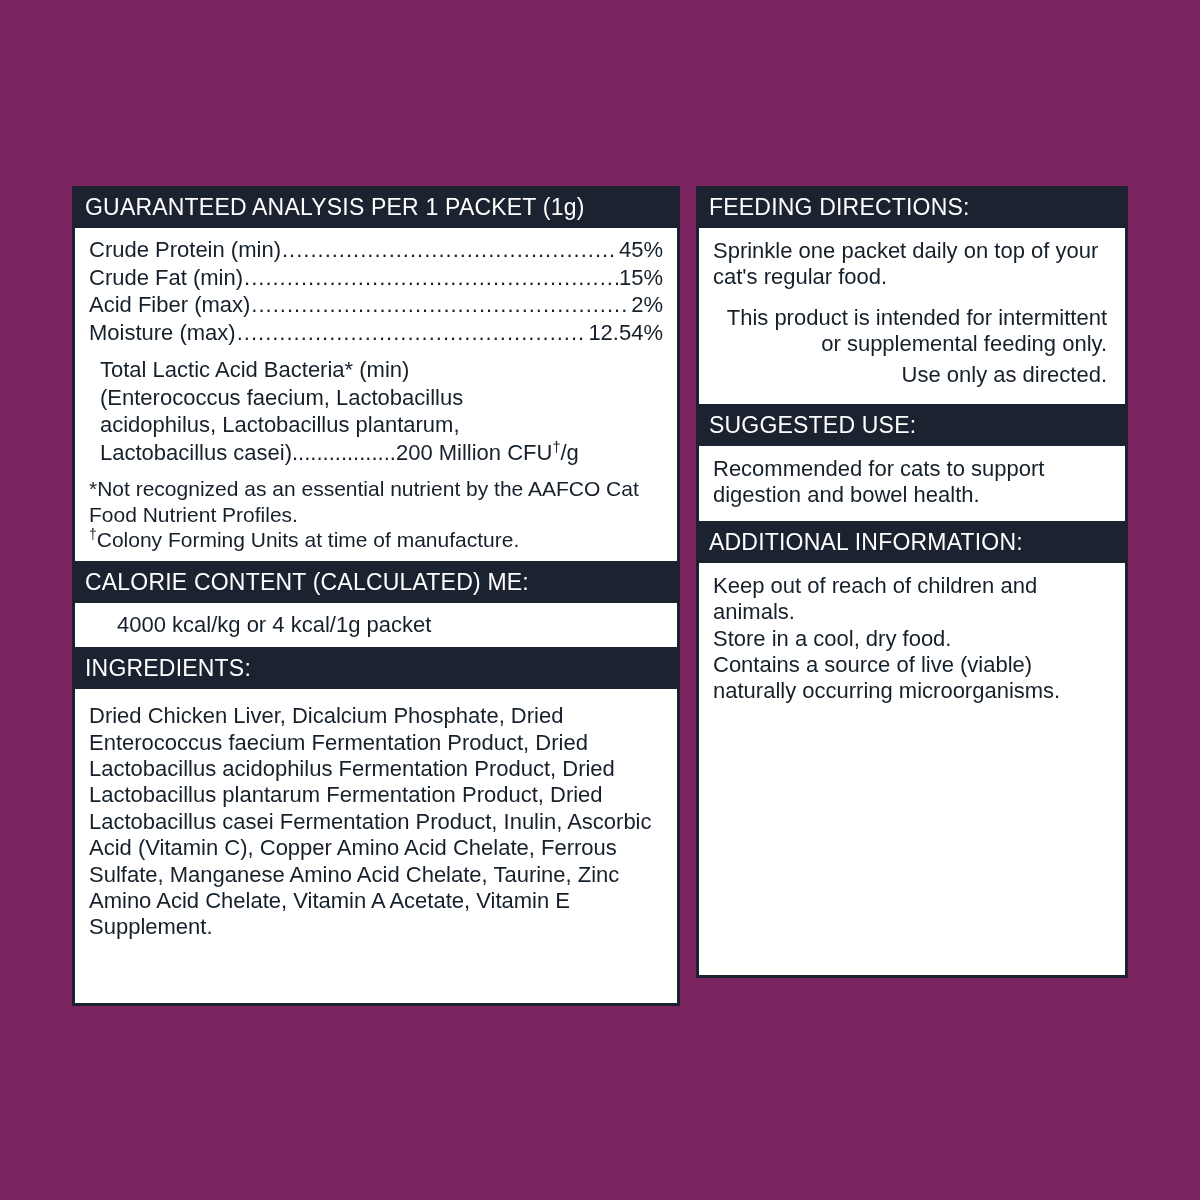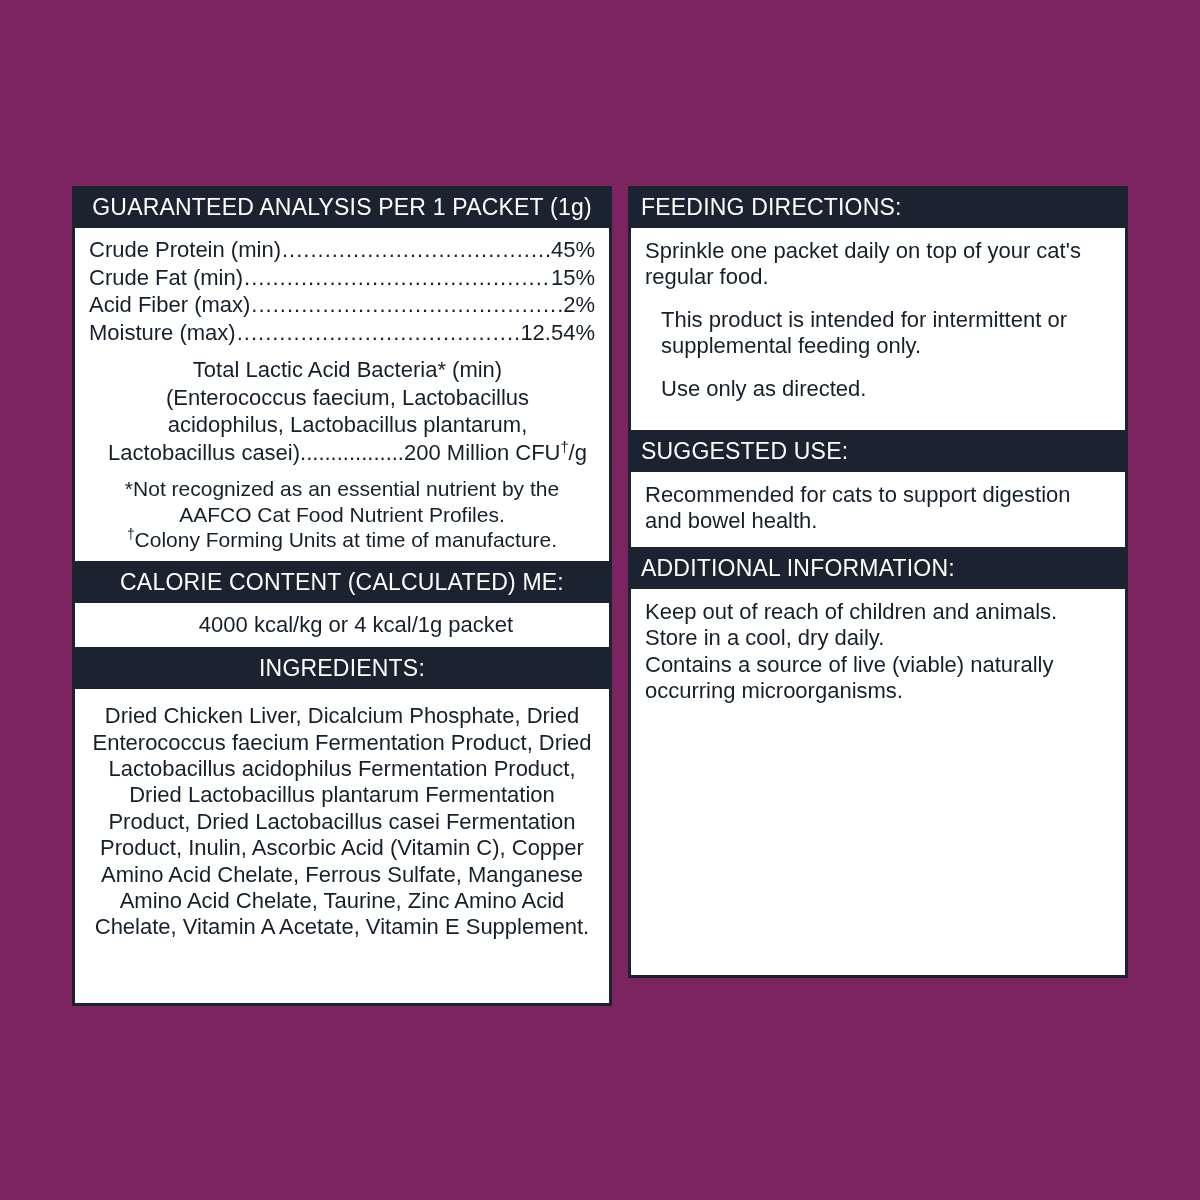--- a/index.html
+++ b/index.html
@@ -21,23 +21,22 @@
     height: 820px;
     display: flex;
     gap: 16px;
   }
   .col {
     background: #ffffff;
     border: 3px solid #1c2330;
     box-sizing: border-box;
   }
   .col-left {
-    width: 540px;
+    width: 608px;
     position: relative;
-    text-align: center;
   }
   .col-right {
     width: 508px;
     position: relative;
     height: 792px;
   }
 
   
   .bar {
     background: #1c2330;
@@ -89,21 +88,21 @@
     line-height: 1.25;
   }
   .small-note {
     font-size: 21px;
     color: #16202b;
     line-height: 1.22;
   }
   .section-divider {
     border-top: 3px solid #1c2330;
   }
-  .tight { margin: 16px; }
+  .tight { margin: 4px; text-align: right; }
   .p { margin: 0 0 14px 0; }
   .nowrapline { white-space: nowrap; }
   sup { font-size: 0.66em; vertical-align: super; line-height: 0; }
 </style>
 </head>
 <body style="background: rgb(123, 36, 96);">
 
 <div class="page">
 
   <div class="col col-left">
@@ -187,19 +186,19 @@
       </div>
       <div class="pad txt" style="padding-top:10px; padding-bottom:12px;">Recommended for cats to support digestion and bowel health.</div>
     </div>
 
     <div class="section-divider">
       <div class="barrow">
         <span class="bar">ADDITIONAL INFORMATION:</span>
       </div>
       <div class="pad txt" style="padding-top:10px;">
         <div>Keep out of reach of children and animals.</div>
-        <div>Store in a cool, dry daily.</div>
+        <div>Store in a cool, dry food.</div>
         <div>Contains a source of live (viable) naturally occurring microorganisms.</div>
       </div>
     </div>
 
   </div>
 </div>
 
 </body></html>

